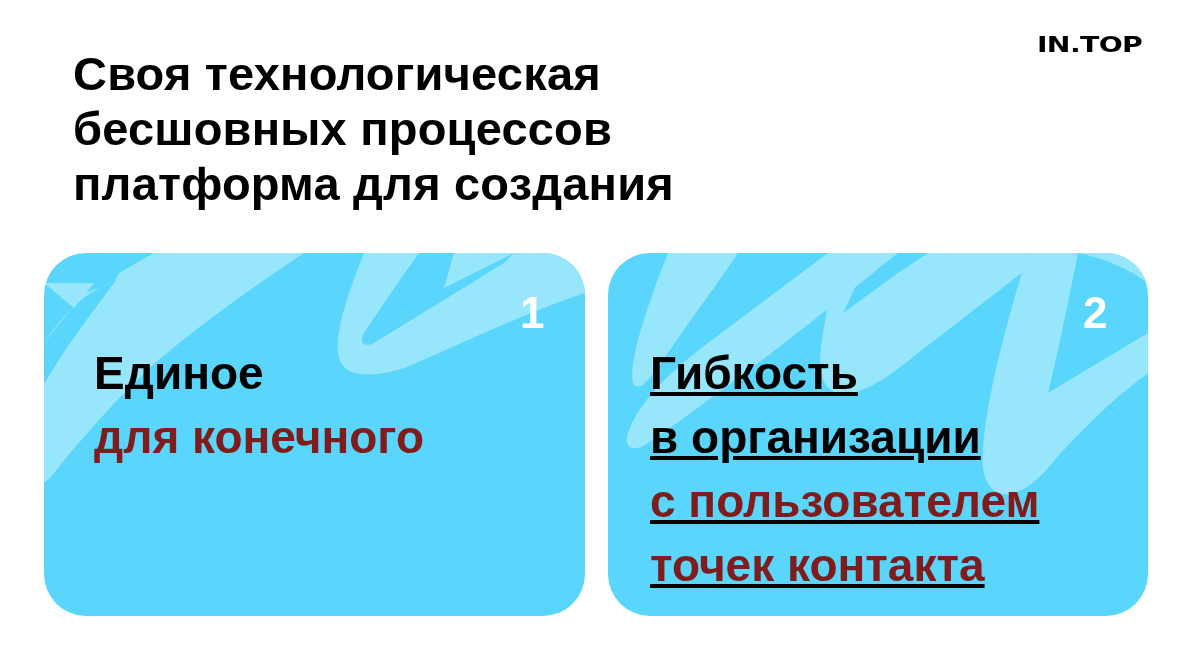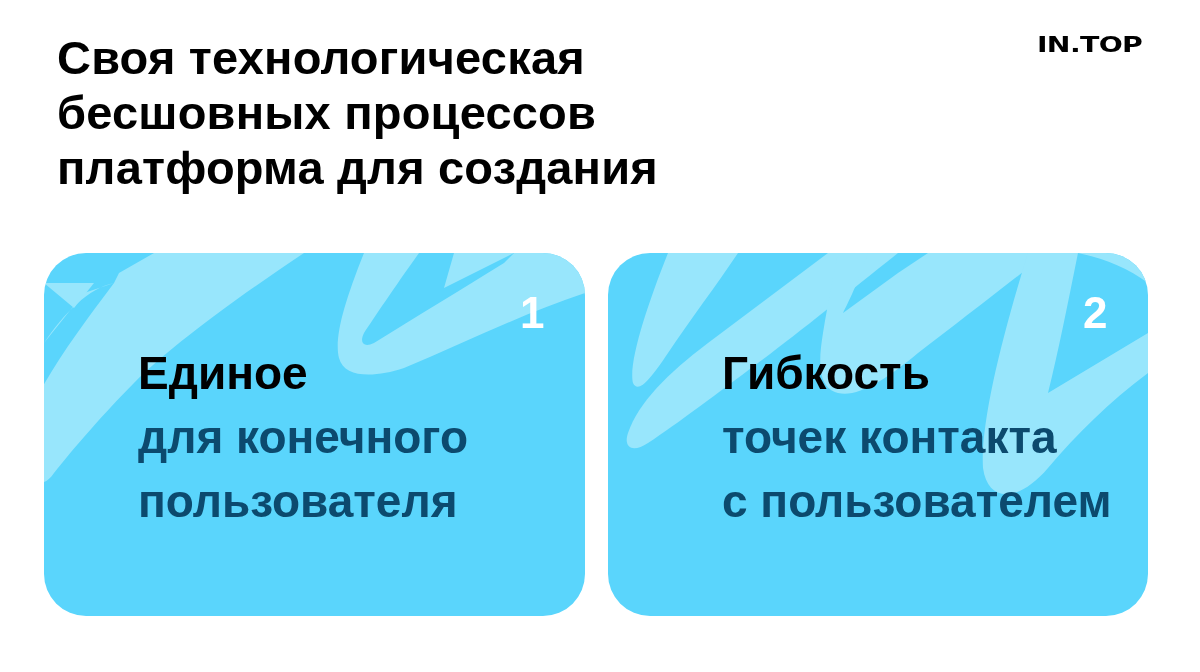--- a/index.html
+++ b/index.html
@@ -4,21 +4,21 @@
   <style>
     html, body { margin: 0; padding: 0; }
     body {
       width: 1200px; height: 672px; background: #ffffff;
       position: relative; overflow: hidden;
       font-family: "Liberation Sans", "DejaVu Sans", sans-serif;
     }
     .title {
       position: absolute; left: 57px; top: 30px;
       font-size: 47px; line-height: 55px; font-weight: 700;
-      color: #000; letter-spacing: 0.2px; margin: 0;
+      color: #000; letter-spacing: 0.2px; margin: 16px;
     }
     .title span { display: block; }
     .logo {
       position: absolute; left: 1037px; top: 33px;
       font-size: 21px; font-weight: 900; color: #000;
       letter-spacing: -0.5px; font-family: "DejaVu Sans", sans-serif;
       transform: scaleX(1.35); transform-origin: left top;
     }
     .card {
       position: absolute; top: 253px; height: 363px;
@@ -26,23 +26,23 @@
     }
     .card svg.bg { position: absolute; left: 0; top: 0; }
     .card .num {
       position: absolute; top: 286px; font-size: 44px; font-weight: 700;
       color: #ffffff; line-height: 1;
     }
     .card .text {
       position: absolute; left: 50px; top: 88px;
       font-size: 46px; font-weight: 700; line-height: 64px;
     }
-    .card .text span { display: block; white-space: nowrap; margin-left: 44px; }
+    .card .text span { display: block; white-space: nowrap; }
     .dark { color: #000000; }
-    .light { color: #0c4a6e; }
+    .light { color: #7f1d1d; }
   </style>
 </head>
 <body>
 
 <h1 class="title">
   <span>Своя технологическая</span>
   <span>бесшовных процессов</span>
   <span>платформа для создания</span>
 </h1>
 
@@ -53,31 +53,31 @@
     <path d="M0,30 L50,30 L30,55 Z" fill="#98e6fc"></path>
     <path d="M-10,150 C10,110 40,70 70,30 L75,20 L110,0 L260,0 C200,40 130,90 90,130 C60,160 30,195 10,220 C0,235 -10,230 -10,220 Z" fill="#98e6fc"></path>
     <path d="M0,90 C20,60 45,35 70,30 L40,40 Z" fill="#98e6fc"></path>
     <path d="M320,0 L375,0 C350,35 330,65 320,80 C315,90 320,95 330,90 C370,65 420,35 460,10 L470,0 L541,0 L541,40 C480,60 420,90 360,115 C330,125 300,125 295,105 C290,85 300,50 320,0 Z" fill="#98e6fc"></path>
     <path d="M410,0 L470,0 L400,35 Z" fill="#98e6fc"></path>
   </svg>
   <div class="num" style="left:476px; top:38px;">1</div>
   <div class="text">
     <span class="dark">Единое</span>
     <span class="light">для конечного</span>
-    <span class="light">пользователя</span>
   </div>
 </div>
 
 <div class="card" style="left:608px; width:540px;">
   <svg class="bg" width="540" height="363" viewBox="0 0 540 363">
     <path d="M60,0 L130,0 C110,30 80,70 60,100 C40,130 30,140 25,130 C20,110 40,50 60,0 Z" fill="#98e6fc"></path>
     <path d="M20,180 C30,150 60,120 100,90 C140,60 180,30 220,0 L290,0 C240,40 190,80 150,110 C110,140 70,170 40,190 C25,200 15,195 20,180 Z" fill="#98e6fc"></path>
     <path d="M230,0 L260,0 C250,30 240,50 235,60 L290,20 L320,0 L440,0 C400,30 350,70 310,100 C280,125 250,145 230,140 C210,135 210,110 215,80 C220,50 225,25 230,0 Z" fill="#98e6fc"></path>
     <path d="M420,0 L470,0 C460,50 450,100 440,140 L540,80 L540,120 C500,150 470,180 440,215 C410,250 380,250 375,215 C372,170 395,80 420,0 Z" fill="#98e6fc"></path>
     <path d="M470,0 L540,0 L540,30 C520,15 495,5 470,0 Z" fill="#98e6fc"></path>
   </svg>
   <div class="num" style="left:475px; top:38px;">2</div>
-  <div class="text" style="left:70px;">
+  <div class="text" style="left:42px;text-decoration:underline;">
     <span class="dark">Гибкость</span>
+    <span class="dark">в организации</span>
+    <span class="light">с пользователем</span>
     <span class="light">точек контакта</span>
-    <span class="light">с пользователем</span>
   </div>
 </div>
 
 </body></html>

